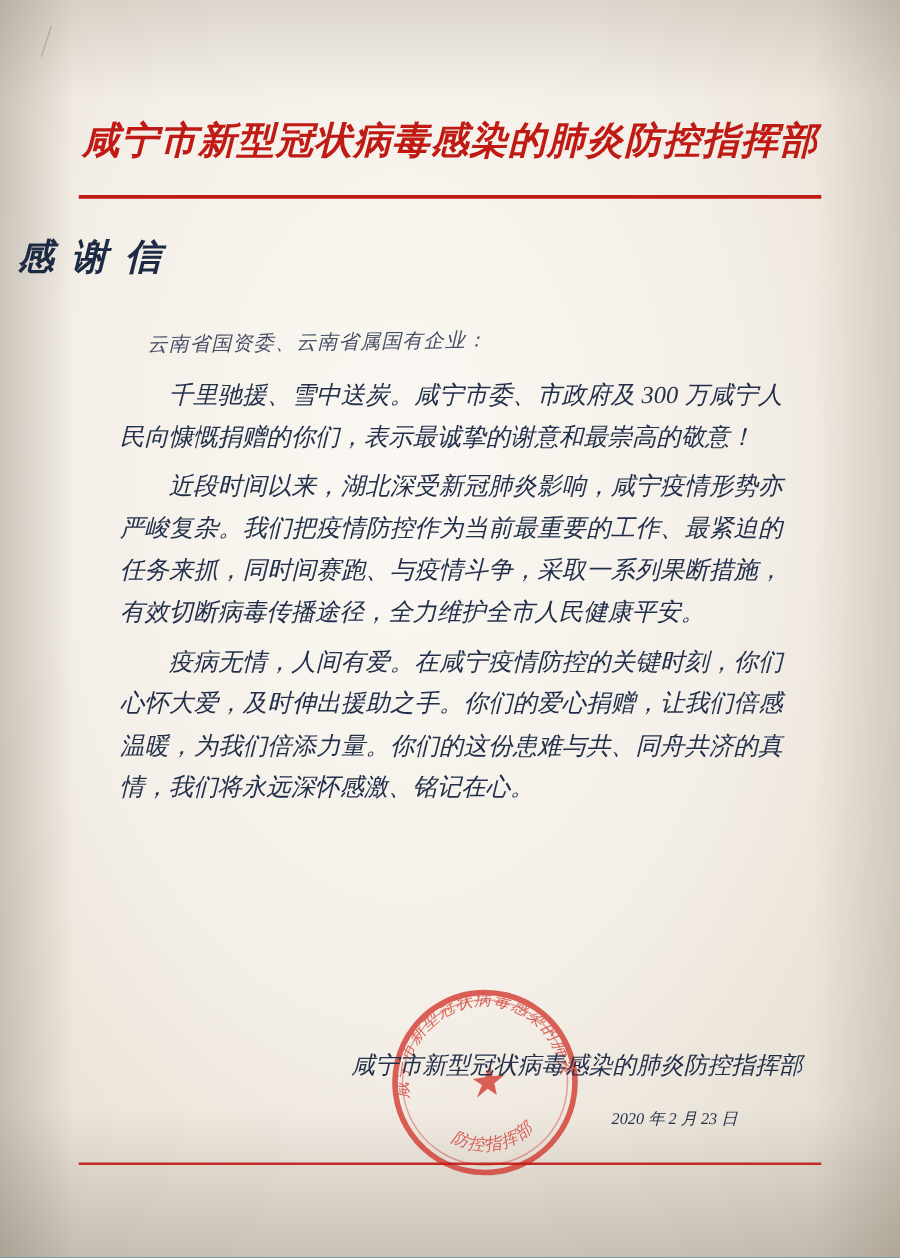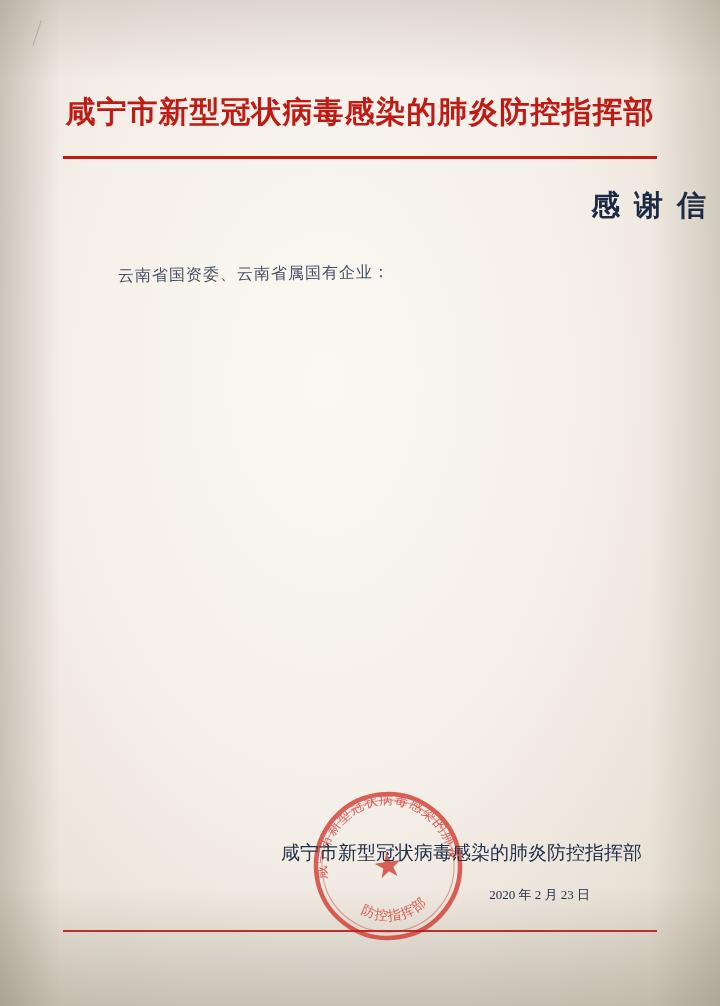--- a/index.html
+++ b/index.html
@@ -9,20 +9,21 @@
   }
   body {
     font-family: "Liberation Serif", serif;
   }
   .page {
     position: relative;
     width: 720px;
     height: 1006px;
     overflow: hidden;
     background: #7dd3fc;
+    font-style: italic;
   }
   
   .paper {
     position: absolute;
     left: 0; top: 0;
     width: 720px;
     height: 1006px;
     background:
       radial-gradient(ellipse at 45% 38%, #fbf8f3 0%, #f4efe8 48%, #e9e2d7 78%, #ded5c8 100%);
   }
@@ -89,21 +90,21 @@
     width: 594px;
     height: 3px;
     background: #c01a14;
   }
 
   .doc-title {
     position: absolute;
     left: 0;
     top: 186px;
     width: 720px;
-    text-align: right;
+    text-align: left;
     font-family: "Liberation Serif", serif;
     font-weight: bold;
     font-size: 29px;
     letter-spacing: 14px;
     color: #1d2a44;
     text-indent: 14px;
   }
 
   .salutation {
     position: absolute;
@@ -199,20 +200,23 @@
   <div class="letterhead">
     <div class="letterhead-title">咸宁市新型冠状病毒感染的肺炎防控指挥部</div>
   </div>
   <div class="letterhead-rule"></div>
 
   <div class="doc-title">感谢信</div>
 
   <div class="salutation">云南省国资委、云南省属国有企业：</div>
 
   <div class="body-text">
+    <p>千里驰援、雪中送炭。咸宁市委、市政府及 300 万咸宁人民向慷慨捐赠的你们，表示最诚挚的谢意和最崇高的敬意！</p>
+    <p>近段时间以来，湖北深受新冠肺炎影响，咸宁疫情形势亦严峻复杂。我们把疫情防控作为当前最重要的工作、最紧迫的任务来抓，同时间赛跑、与疫情斗争，采取一系列果断措施，有效切断病毒传播途径，全力维护全市人民健康平安。</p>
+    <p>疫病无情，人间有爱。在咸宁疫情防控的关键时刻，你们心怀大爱，及时伸出援助之手。你们的爱心捐赠，让我们倍感温暖，为我们倍添力量。你们的这份患难与共、同舟共济的真情，我们将永远深怀感激、铭记在心。</p>
   </div>
 
   <div class="seal">
     <svg width="176" height="176" viewBox="0 0 176 176" aria-hidden="true">
       <defs>
         <path id="sealTopArc" d="M 26,88 A 62,62 0 0 1 150,88"></path>
         <path id="sealBottomArc" d="M 34,88 A 54,54 0 0 0 142,88"></path>
       </defs>
       <circle cx="88" cy="88" r="72" fill="none" stroke="#d0281f" stroke-width="4.5"></circle>
       <circle cx="88" cy="88" r="66" fill="none" stroke="#d0281f" stroke-width="1.2" opacity="0.55"></circle>

